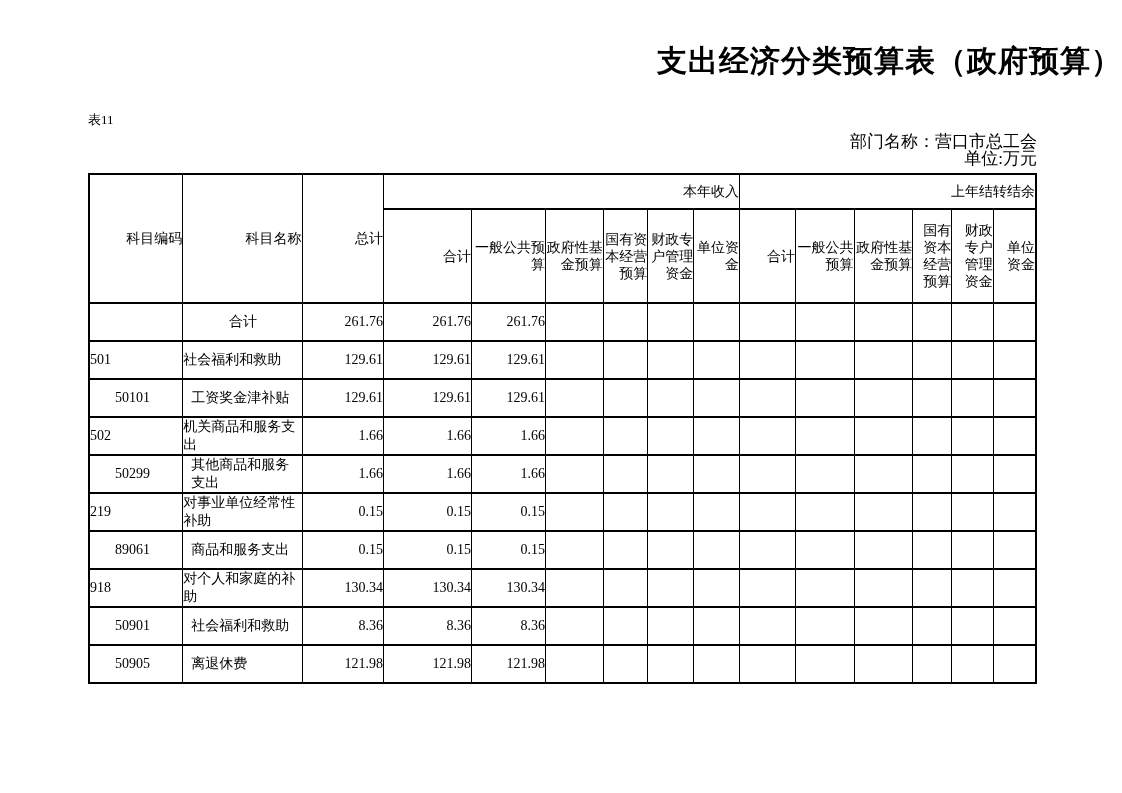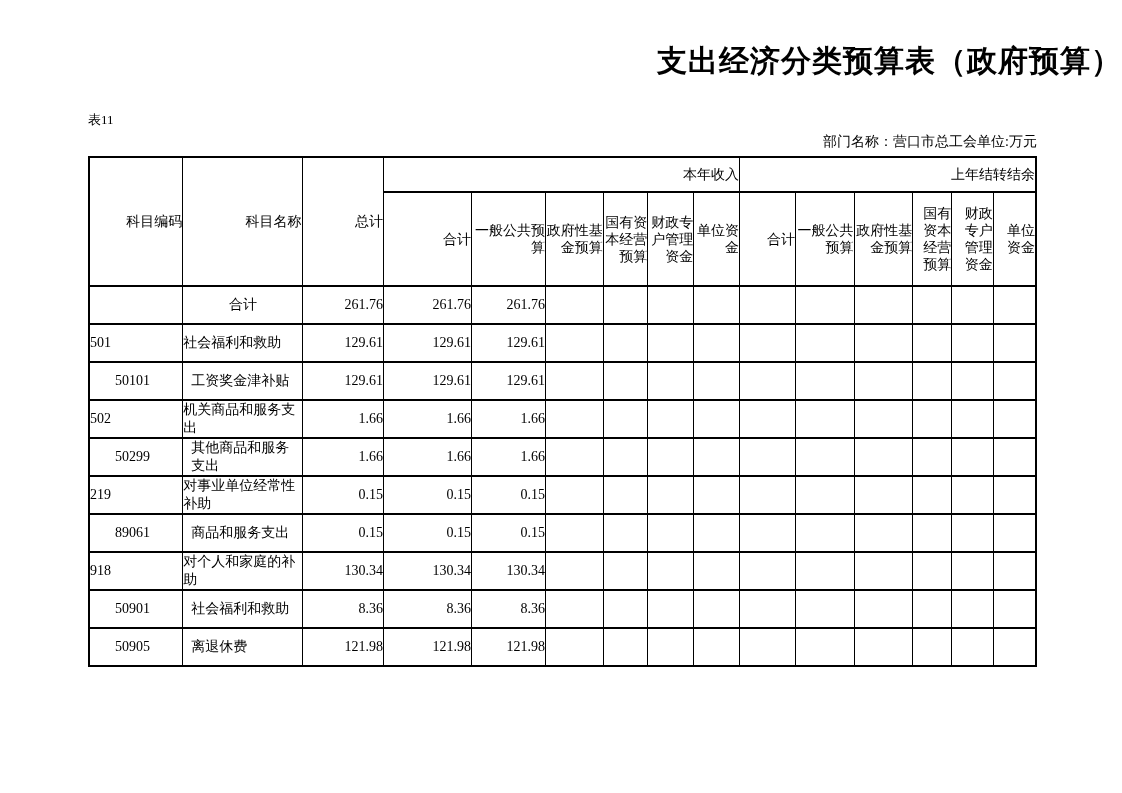--- a/index.html
+++ b/index.html
@@ -26,24 +26,25 @@
   }
   .table-no {
     margin-top: 34px;
     font-size: 13px;
     line-height: 17px;
   }
   .meta-row {
     display: flex;
     justify-content: flex-end;
     align-items: flex-end;
-    font-size: 14px;
+    font-size: 17px;
     line-height: 17px;
     margin-top: 5px;
     margin-bottom: 6px;
+    flex-direction: column;
   }
   table.budget {
     width: 949px;
     table-layout: fixed;
     border-collapse: collapse;
     border: 2px solid #000;
   }
   table.budget td {
     border: 1px solid #000;
     border-top: 2px solid #000;

